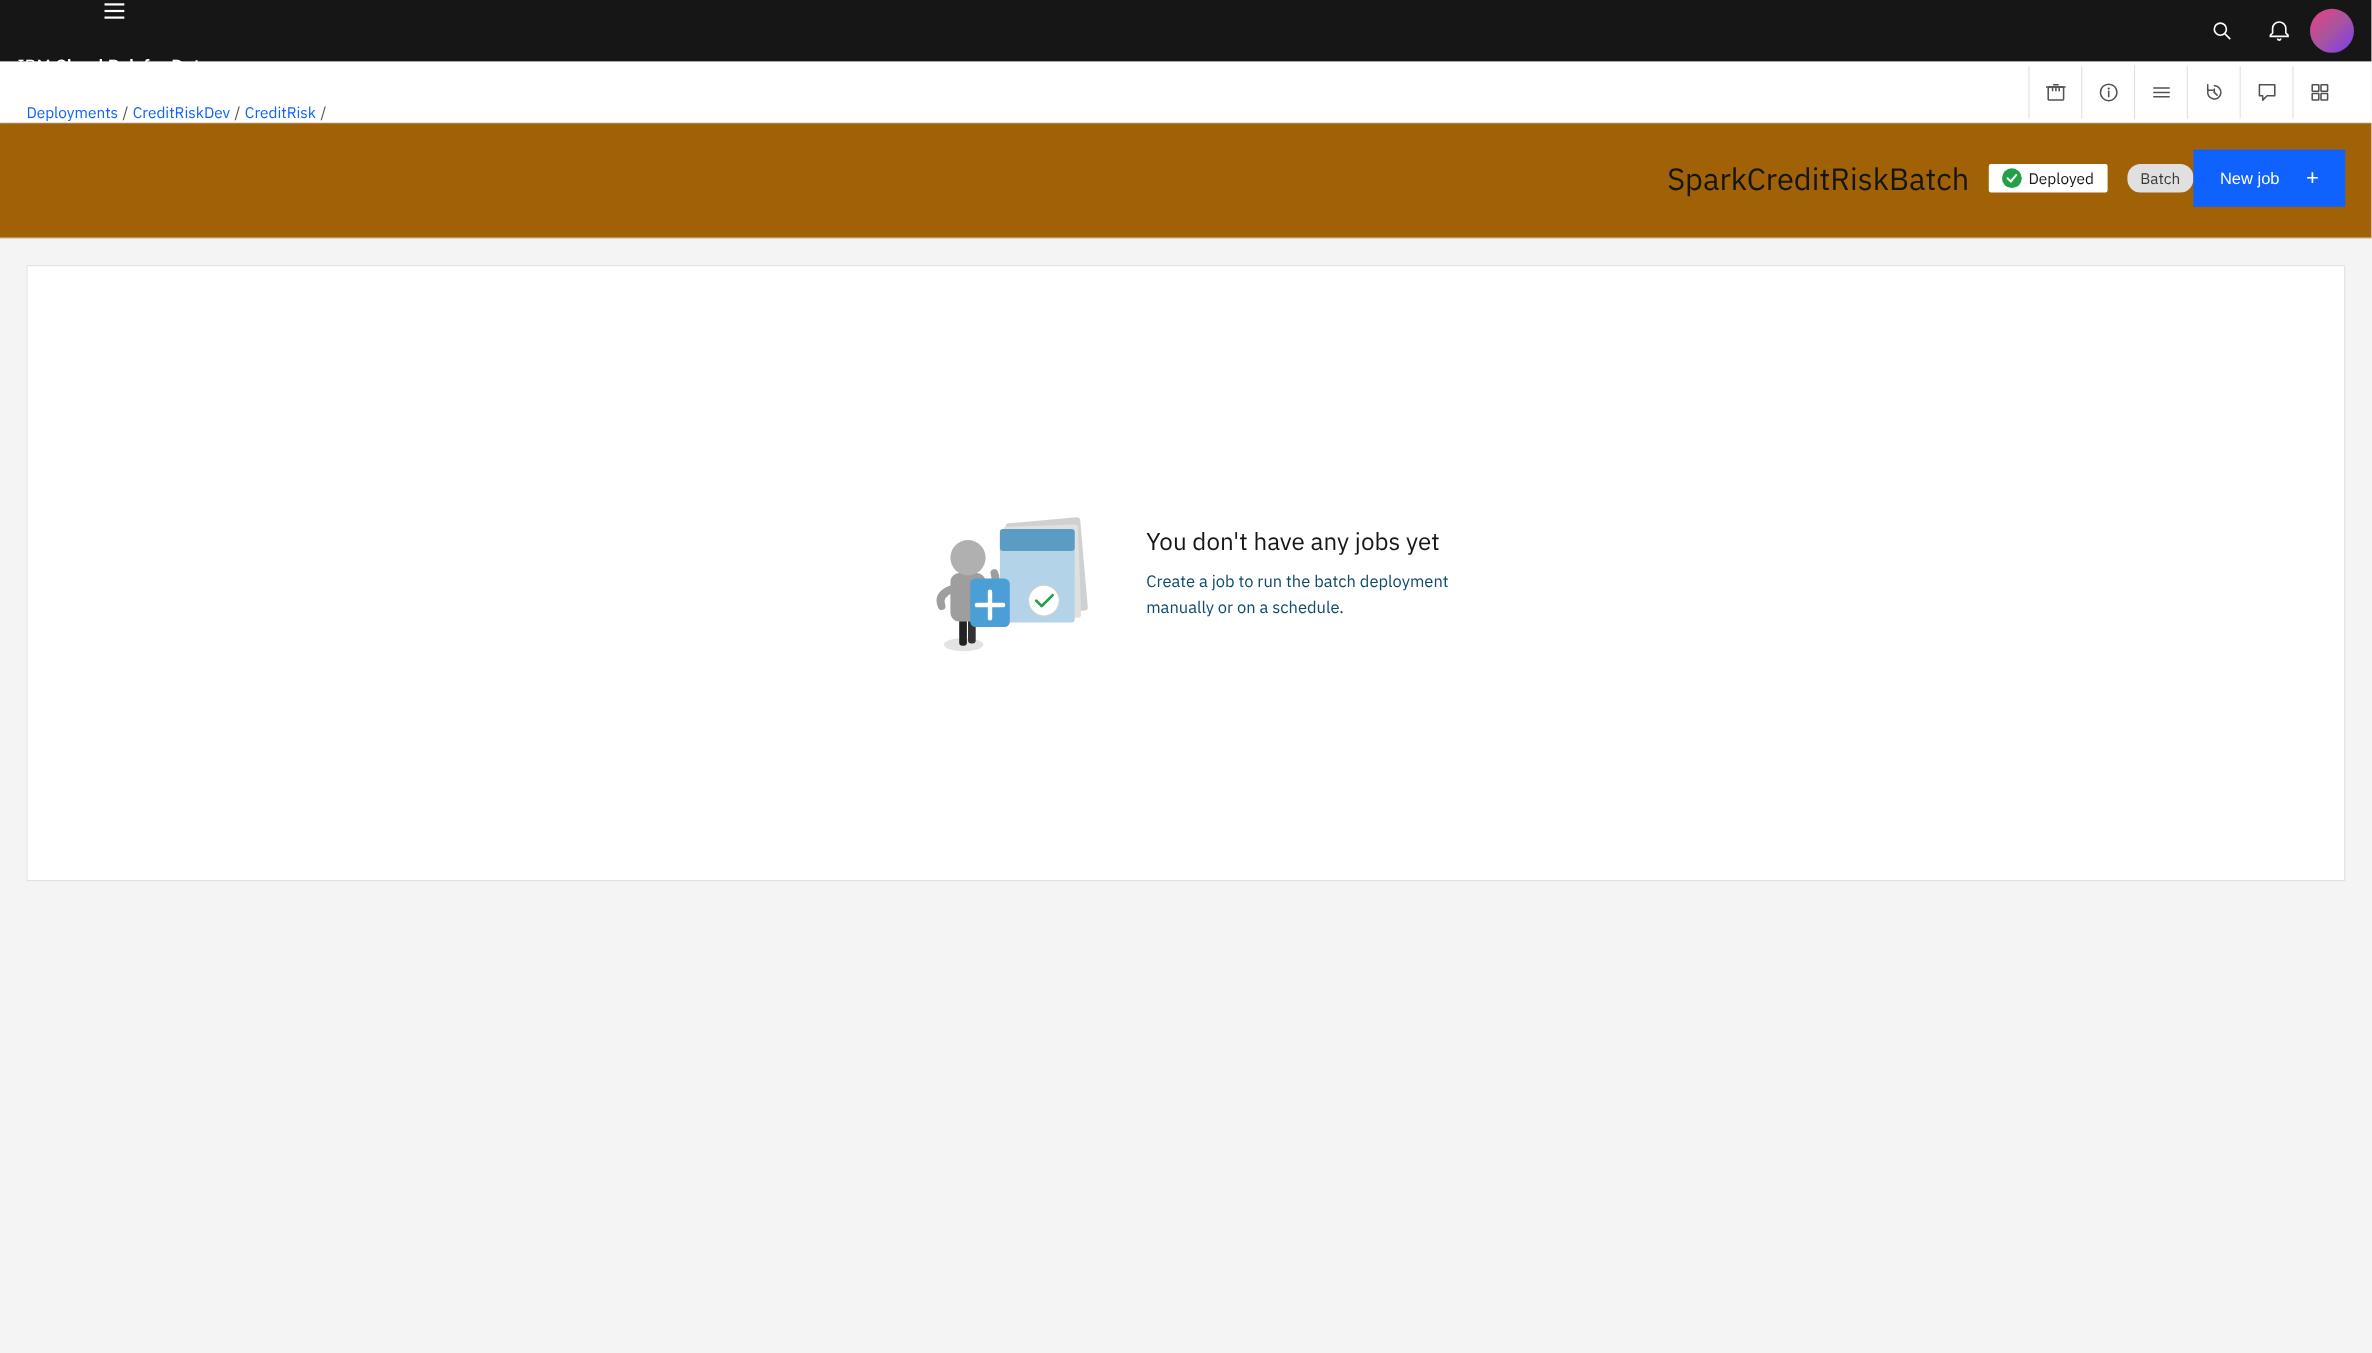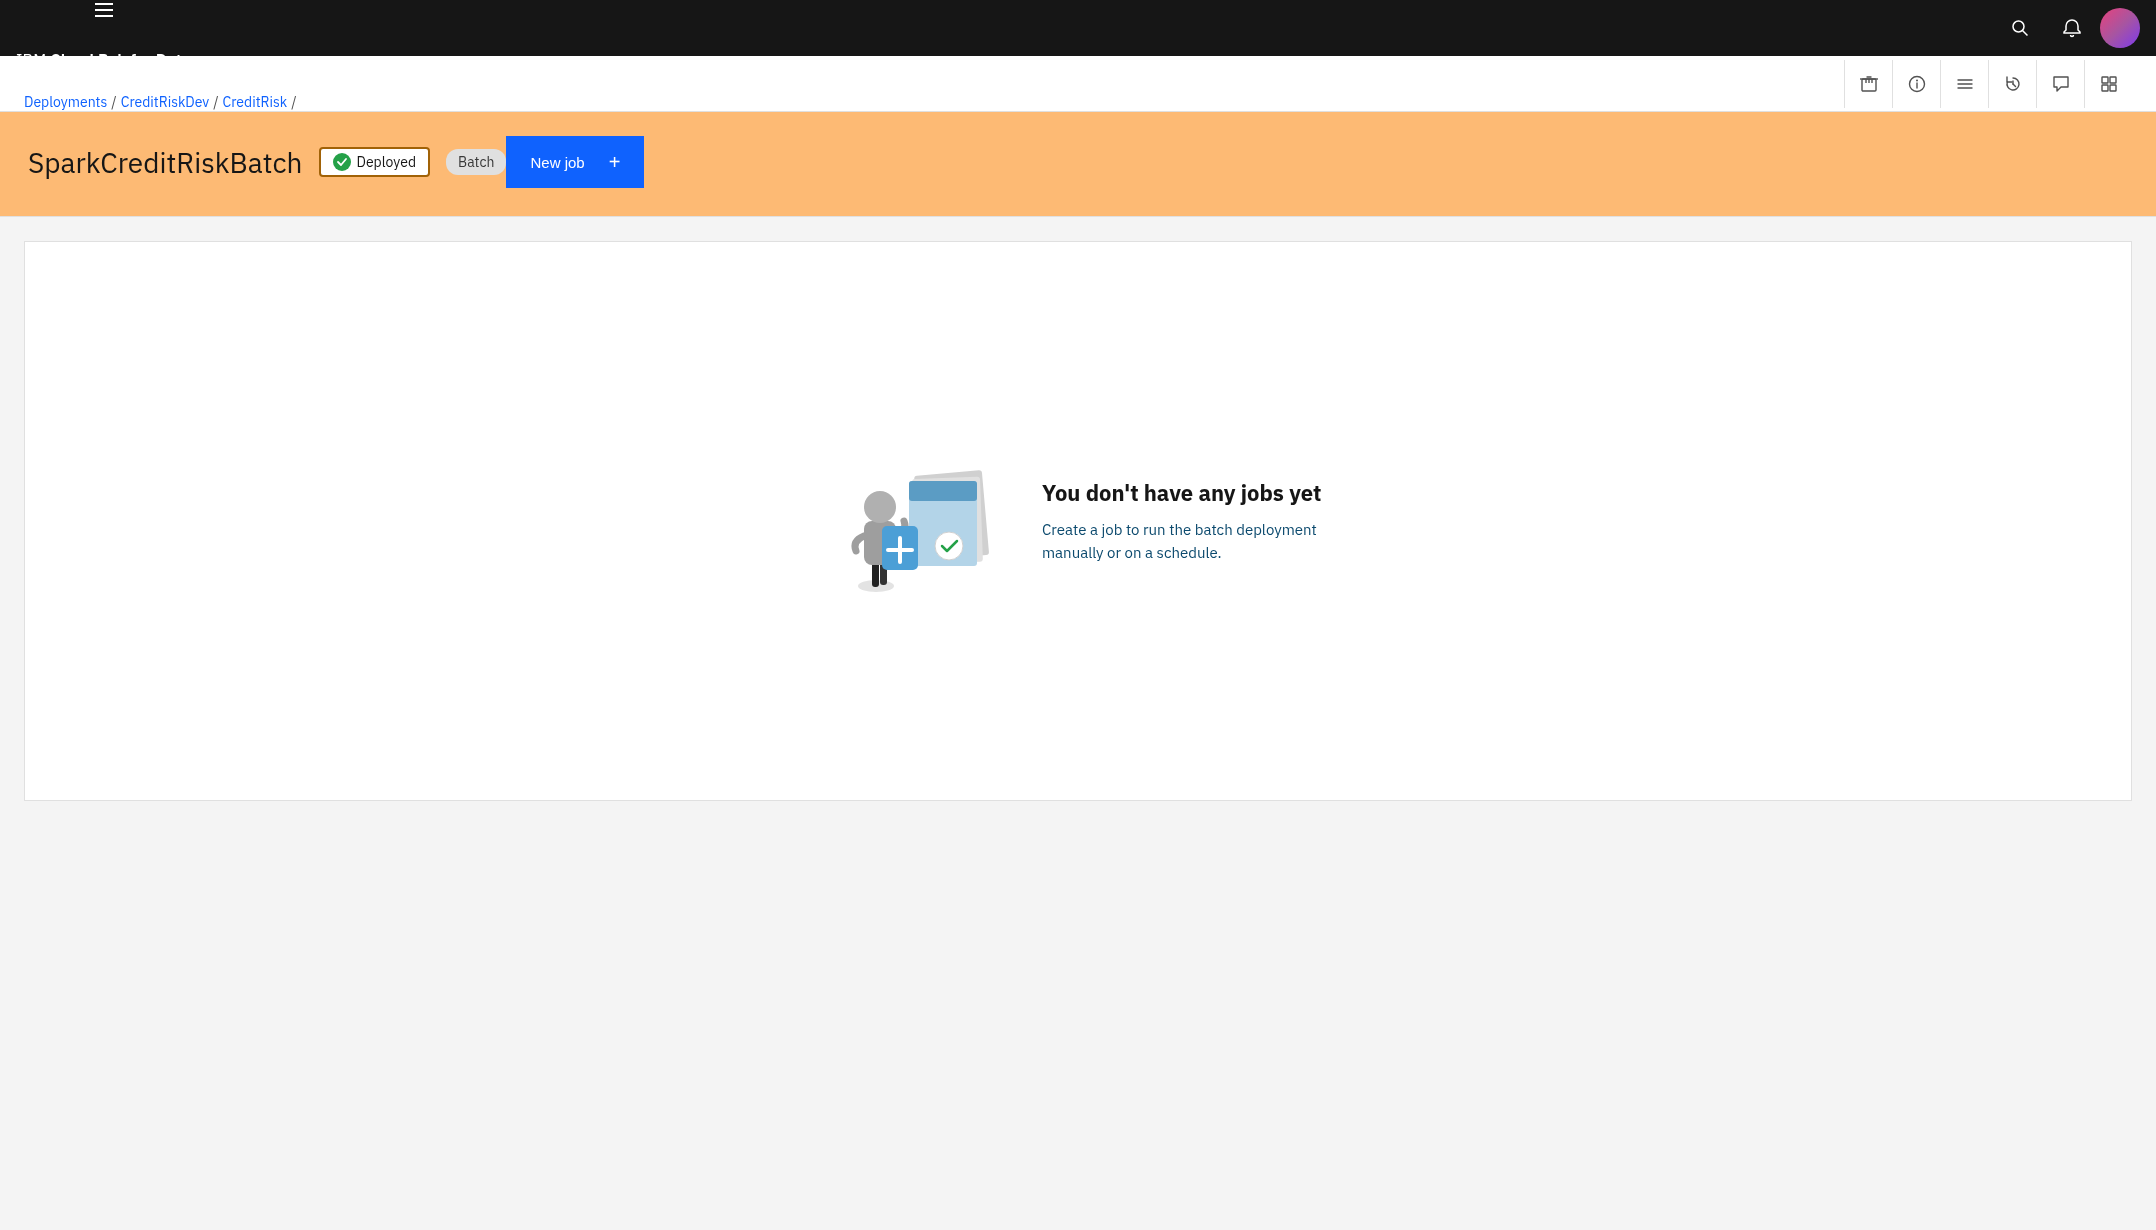--- a/index.html
+++ b/index.html
@@ -107,25 +107,25 @@
       display: flex;
       align-items: center;
       justify-content: center;
       color: #525252;
       font-size: 18px;
       border-left: 1px solid #e0e0e0;
     }
 
     
     .page-header {
-      background: #fdba74;
+      background: #a16207;
       padding: 24px 24px 28px 28px;
       display: flex;
       align-items: center;
-      justify-content: flex-start;
+      justify-content: flex-end;
       border-bottom: 1px solid #e0e0e0;
     }
     .page-header-left {
       display: flex;
       align-items: center;
       gap: 16px;
     }
     .page-title {
       font-size: 28px;
       font-weight: 400;
@@ -202,21 +202,21 @@
     }
     .empty-state-illustration {
       width: 180px;
       height: 180px;
       position: relative;
       flex-shrink: 0;
     }
     
     .empty-state-text h2 {
       font-size: 22px;
-      font-weight: 700;
+      font-weight: 400;
       color: #161616;
       margin-bottom: 12px;
     }
     .empty-state-text p {
       font-size: 15px;
       color: #0c4a6e;
       max-width: 300px;
       line-height: 1.5;
     }
   </style>

